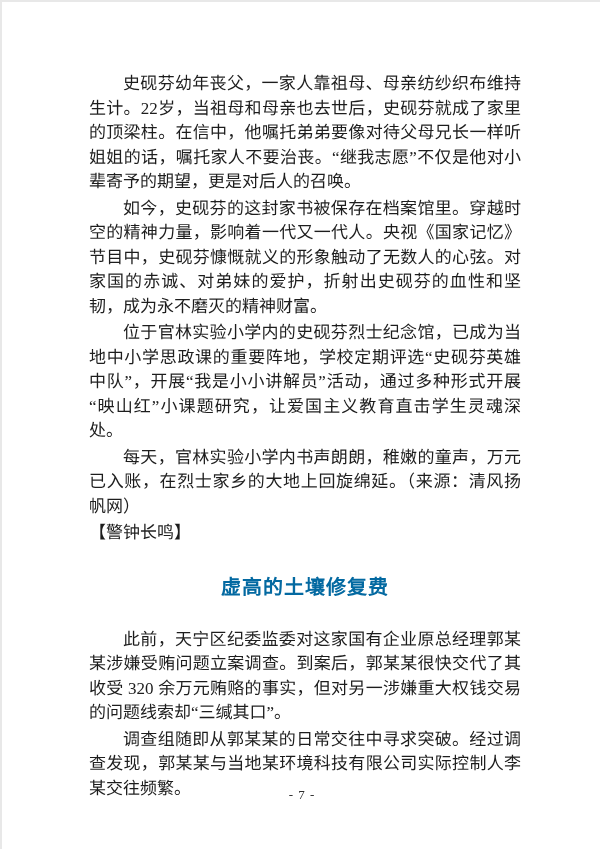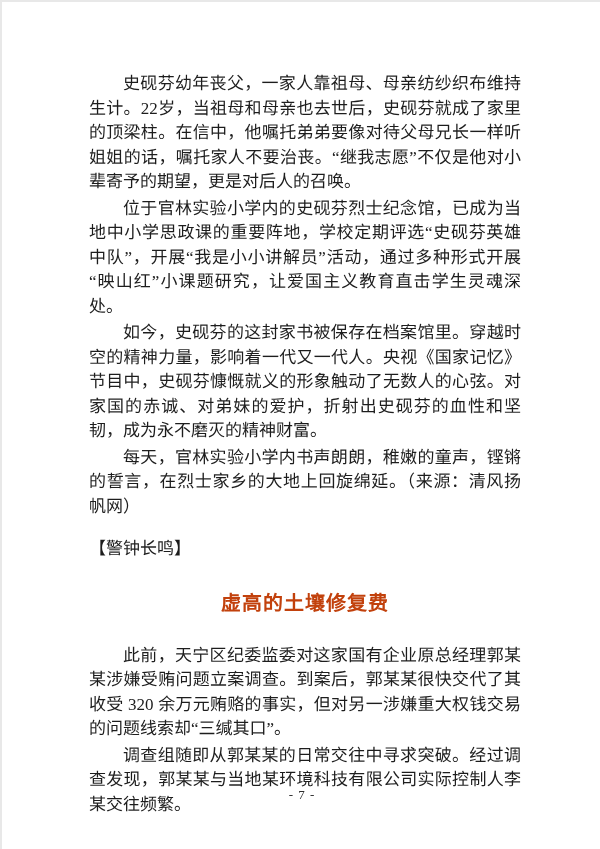--- a/index.html
+++ b/index.html
@@ -21,54 +21,53 @@
     color: #1d1d1d;
     font-size: 17px;
     line-height: 24.5px;
     text-align: justify;
   }
   p.body-para {
     text-indent: 2em;
     word-break: break-all;
   }
   .section-marker {
-    margin-top: 16px;
     text-indent: 0;
   }
   .article-title {
     margin-top: 27px;
     margin-bottom: 27px;
     text-align: center;
     font-weight: bold;
     font-size: 20px;
     line-height: 24px;
     letter-spacing: 1px;
-    color: #c2410c;
+    color: #0369a1;
   }
   .footer {
     position: absolute;
     top: 783px; left: 0;
     width: 100%;
     text-align: center;
     font-size: 13px;
     line-height: 18px;
     color: #2b2b2b;
     letter-spacing: 1px;
   }
 </style>
 </head>
 <body>
 
 <div class="page">
   <div class="content">
 
     <p class="body-para">史砚芬幼年丧父，一家人靠祖母、母亲纺纱织布维持生计。22岁，当祖母和母亲也去世后，史砚芬就成了家里的顶梁柱。在信中，他嘱托弟弟要像对待父母兄长一样听姐姐的话，嘱托家人不要治丧。“继我志愿”不仅是他对小辈寄予的期望，更是对后人的召唤。</p>
+    <p class="body-para">如今，史砚芬的这封家书被保存在档案馆里。穿越时空的精神力量，影响着一代又一代人。央视《国家记忆》节目中，史砚芬慷慨就义的形象触动了无数人的心弦。对家国的赤诚、对弟妹的爱护，折射出史砚芬的血性和坚韧，成为永不磨灭的精神财富。</p>
     <p class="body-para">位于官林实验小学内的史砚芬烈士纪念馆，已成为当地中小学思政课的重要阵地，学校定期评选“史砚芬英雄中队”，开展“我是小小讲解员”活动，通过多种形式开展“映山红”小课题研究，让爱国主义教育直击学生灵魂深处。</p>
-    <p class="body-para">如今，史砚芬的这封家书被保存在档案馆里。穿越时空的精神力量，影响着一代又一代人。央视《国家记忆》节目中，史砚芬慷慨就义的形象触动了无数人的心弦。对家国的赤诚、对弟妹的爱护，折射出史砚芬的血性和坚韧，成为永不磨灭的精神财富。</p>
-    <p class="body-para">每天，官林实验小学内书声朗朗，稚嫩的童声，铿锵的誓言，在烈士家乡的大地上回旋绵延。（来源：清风扬帆网）</p>
+    <p class="body-para">每天，官林实验小学内书声朗朗，稚嫩的童声，万元已入账，在烈士家乡的大地上回旋绵延。（来源：清风扬帆网）</p>
 
     <p class="section-marker">【警钟长鸣】</p>
 
     <h1 class="article-title">虚高的土壤修复费</h1>
 
     <p class="body-para">此前，天宁区纪委监委对这家国有企业原总经理郭某某涉嫌受贿问题立案调查。到案后，郭某某很快交代了其收受 320 余万元贿赂的事实，但对另一涉嫌重大权钱交易的问题线索却“三缄其口”。</p>
     <p class="body-para">调查组随即从郭某某的日常交往中寻求突破。经过调查发现，郭某某与当地某环境科技有限公司实际控制人李某交往频繁。</p>
 
   </div>
 

